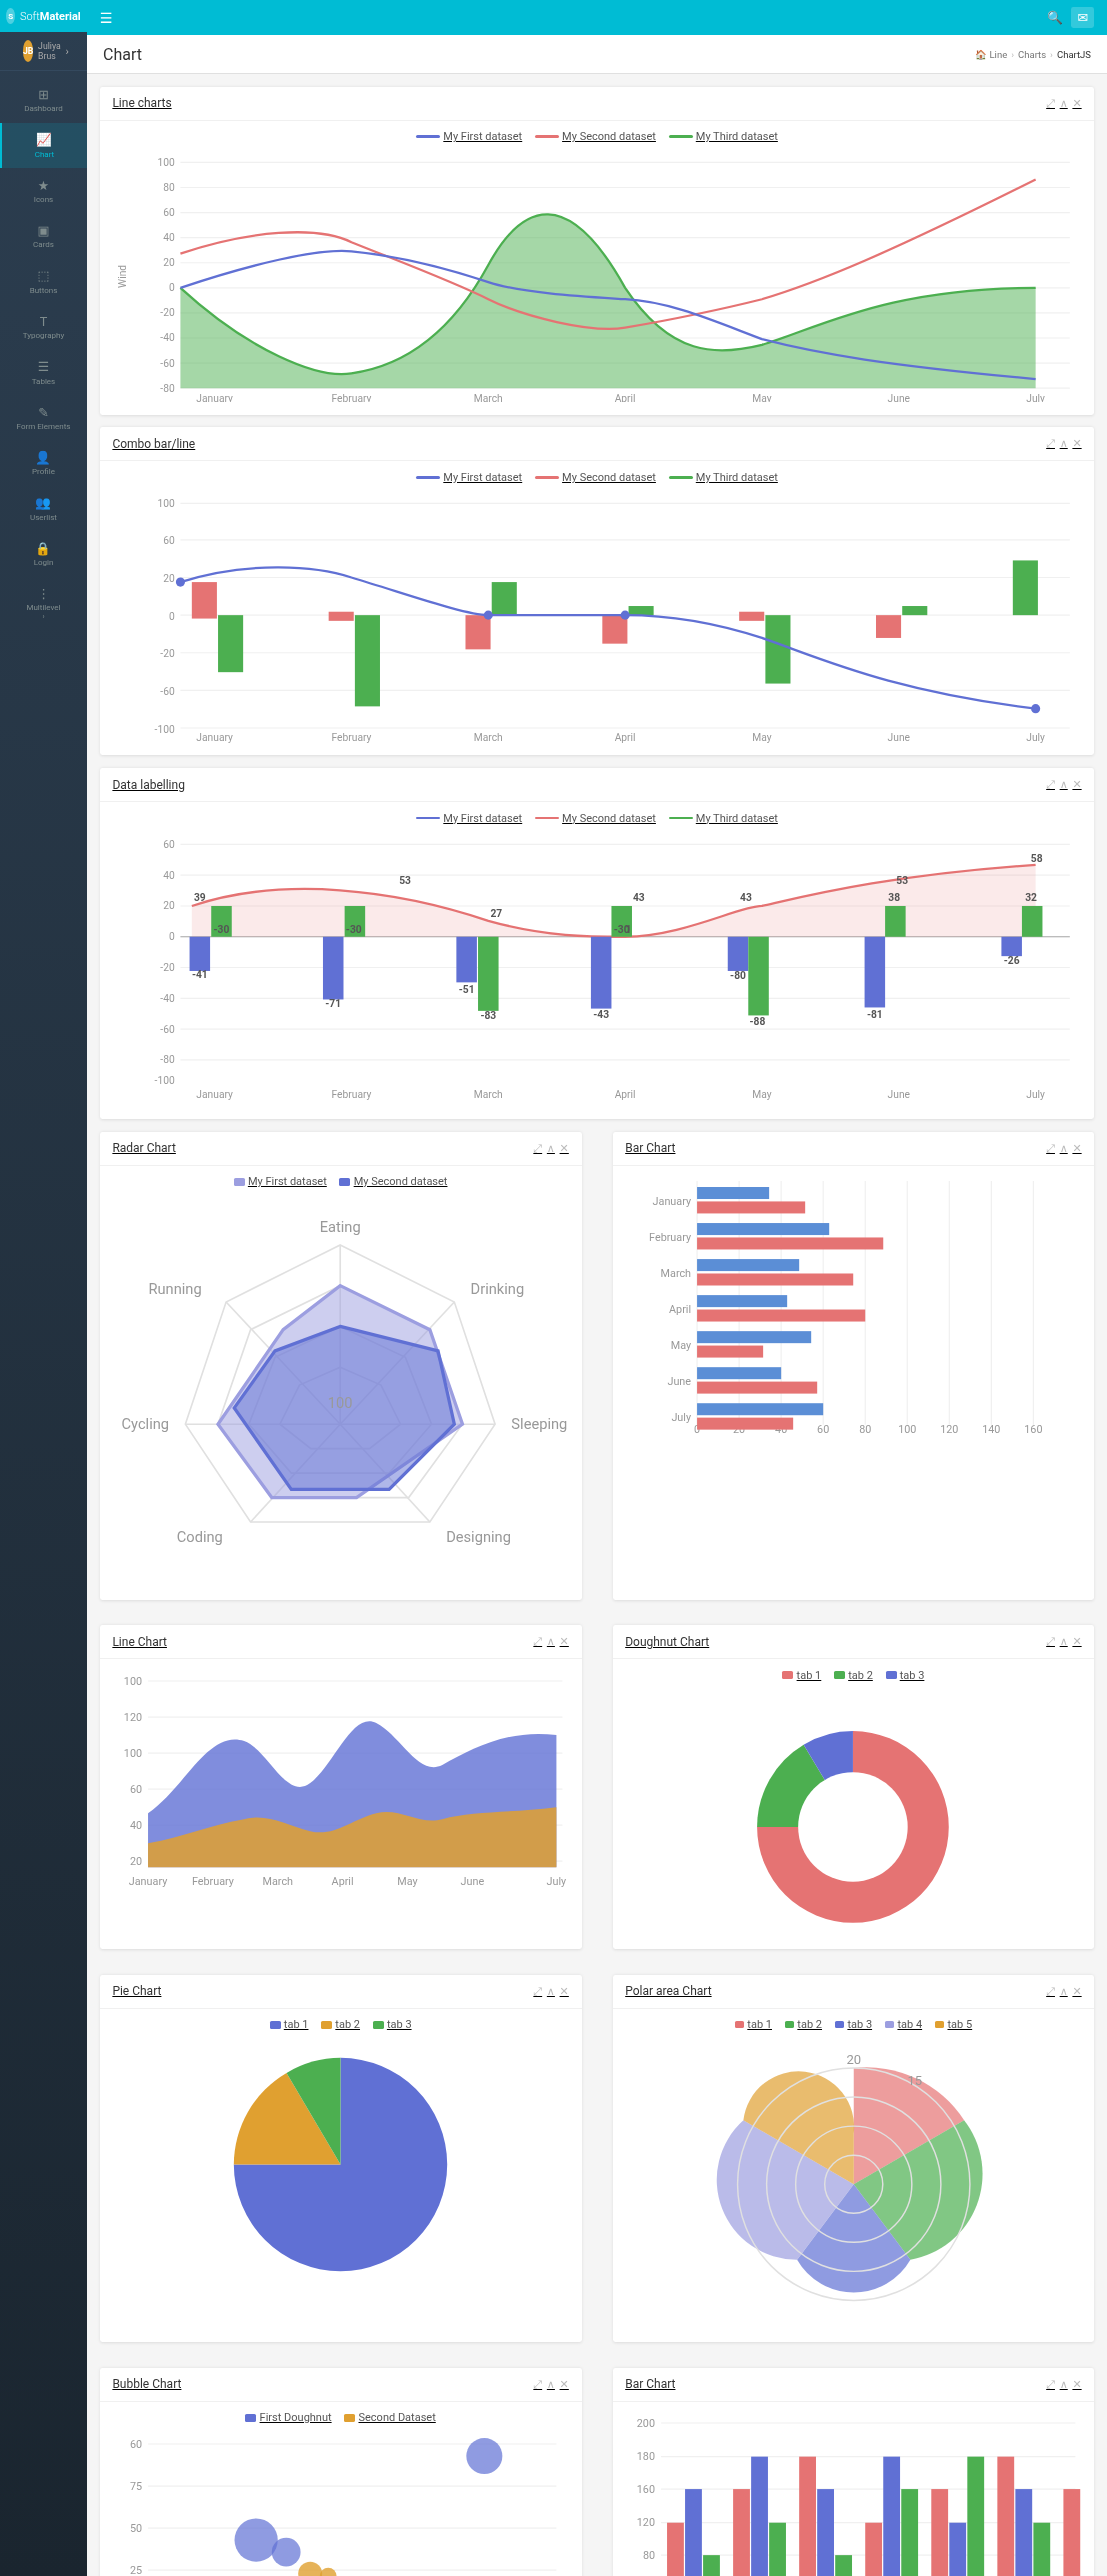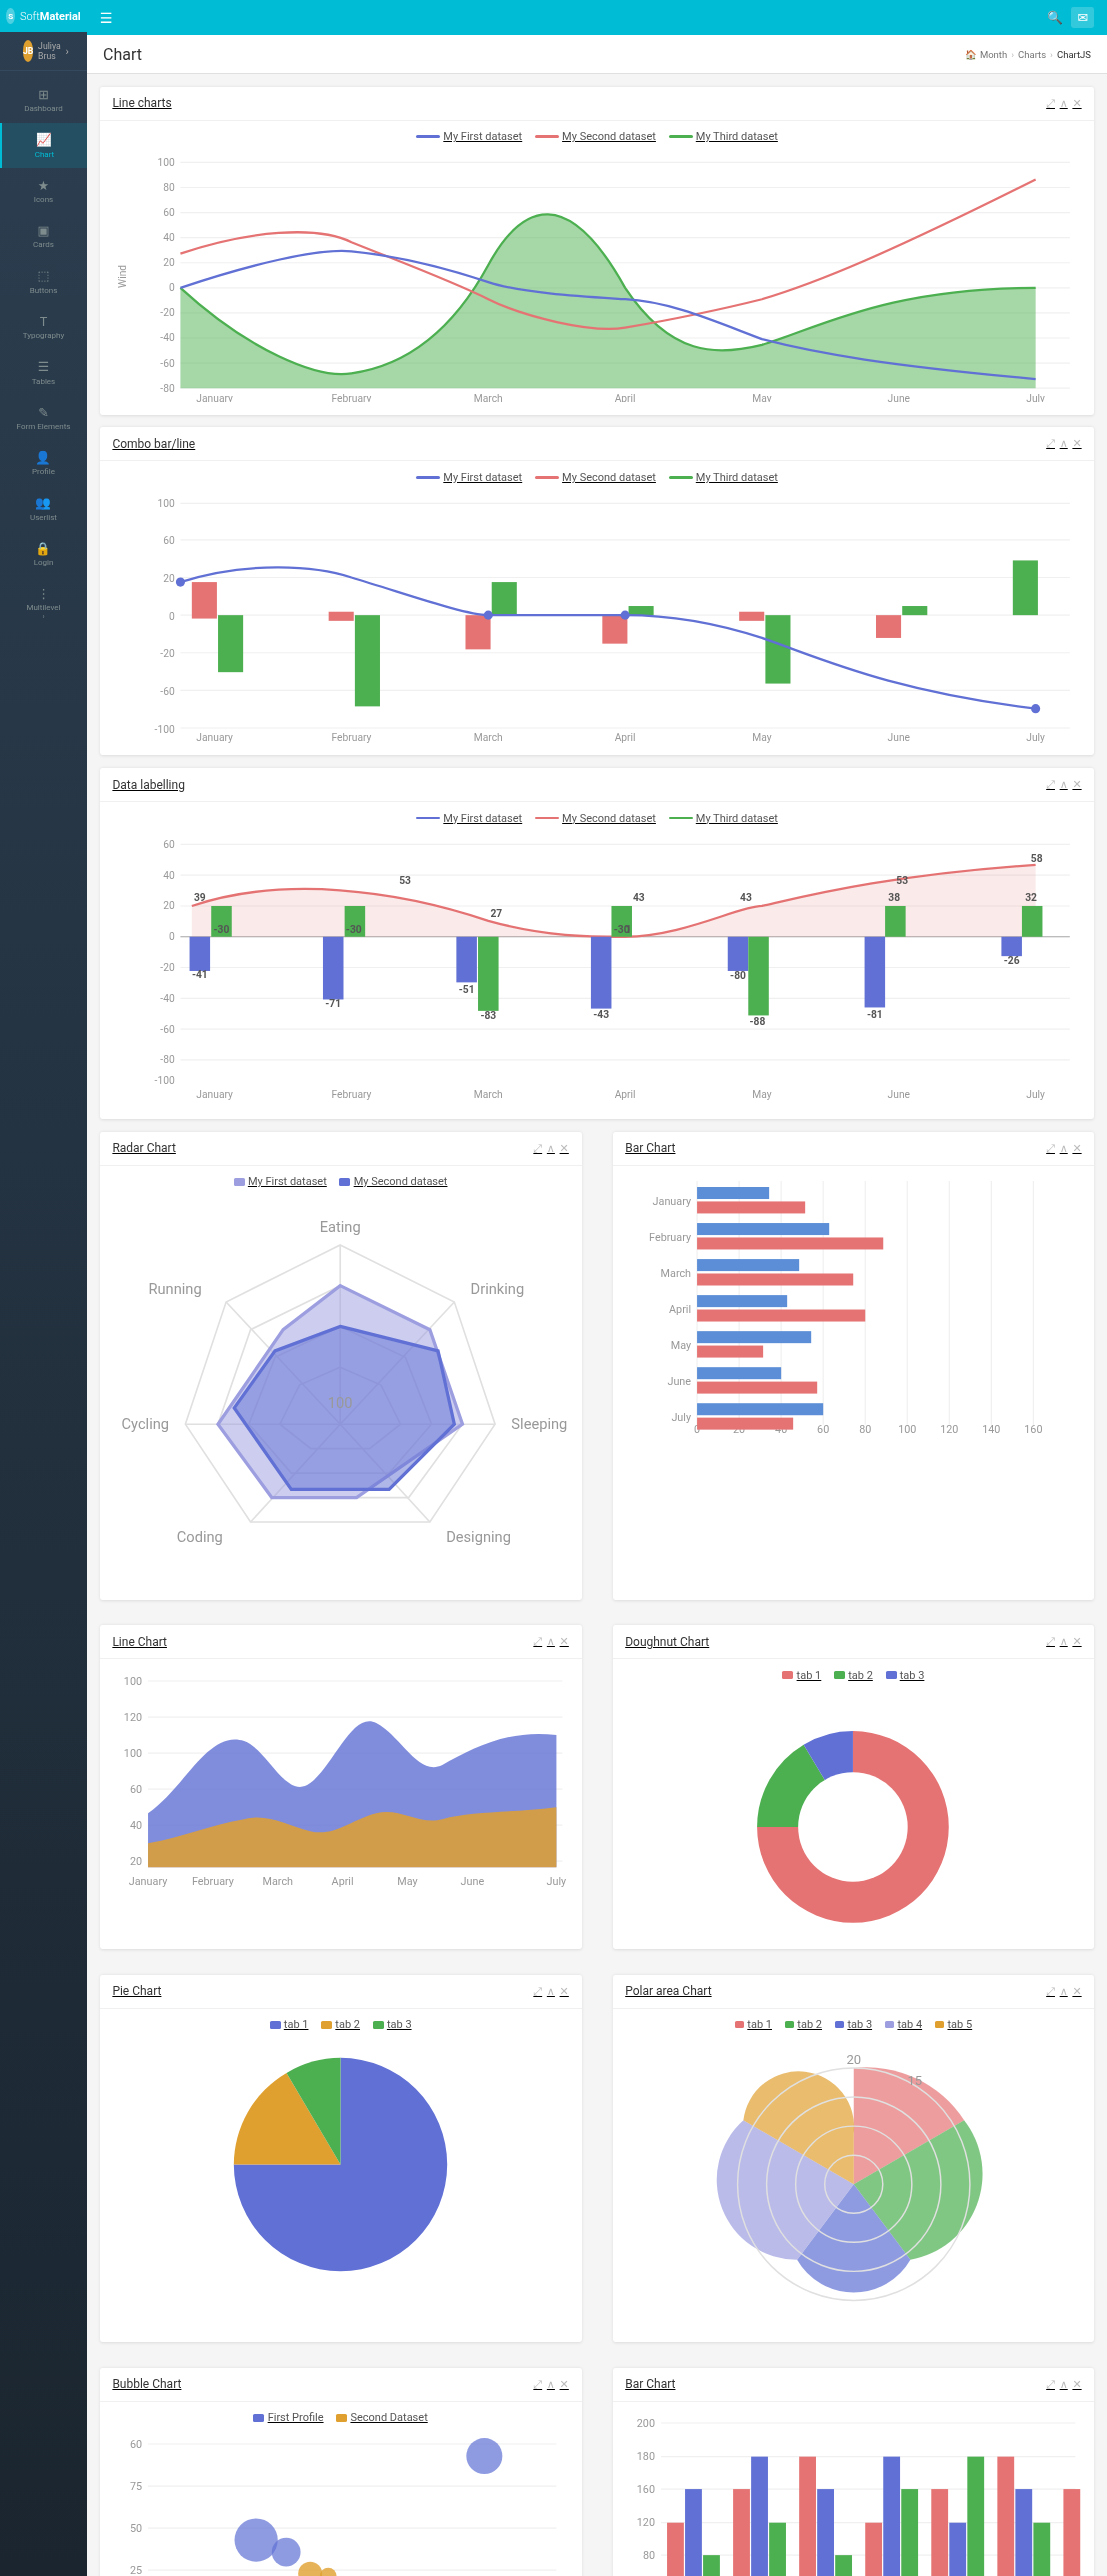--- a/index.html
+++ b/index.html
@@ -205,21 +205,21 @@
 
   <div id="topbar">
     <span class="hamburger">☰</span>
     <span class="search-icon" style="margin-left:auto;">🔍</span>
     <span class="mail-icon">✉</span>
   </div>
 
   <div id="page-header">
     <h1>Chart</h1>
     <div class="breadcrumb">
-      <span>🏠 Month</span>
+      <span>🏠 Line</span>
       <span class="sep">›</span>
       <span>Charts</span>
       <span class="sep">›</span>
       <span class="active">ChartJS</span>
     </div>
   </div>
 
   <div id="content">
 
     <div class="chart-card">
@@ -781,21 +781,21 @@
           <div class="chart-card-controls">
             <span>⤢</span>
             <span>∧</span>
             <span>✕</span>
           </div>
         </div>
         <div class="chart-body">
           <div class="legend">
             <div class="legend-item">
               <div style="width:11px;height:8px;background:#6070d4;border-radius:1.6px;"></div>
-              <span>First Profile</span>
+              <span>First Doughnut</span>
             </div>
             <div class="legend-item">
               <div style="width:11px;height:8px;background:#e0a030;border-radius:1.6px;"></div>
               <span>Second Dataset</span>
             </div>
           </div>
           <svg viewBox="0 0 380 200" width="100%" style="font-size:13px">
 
             <line x1="30" y1="10" x2="370" y2="10" class="grid-line"></line>
             <line x1="30" y1="45" x2="370" y2="45" class="grid-line"></line>

